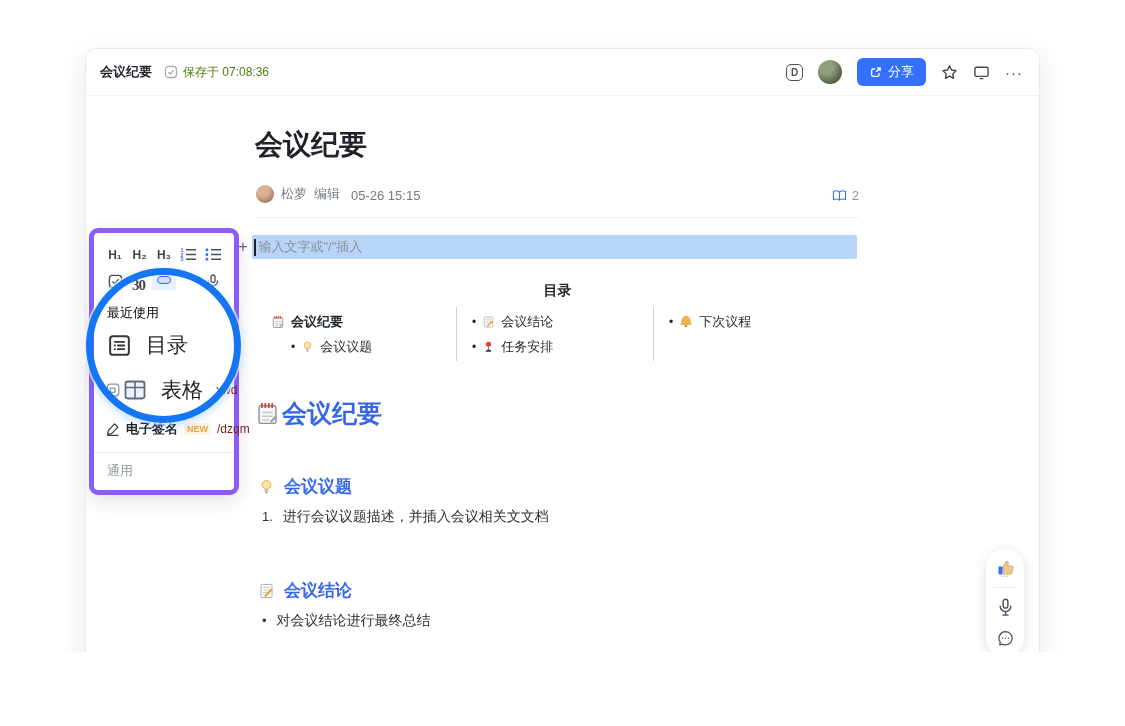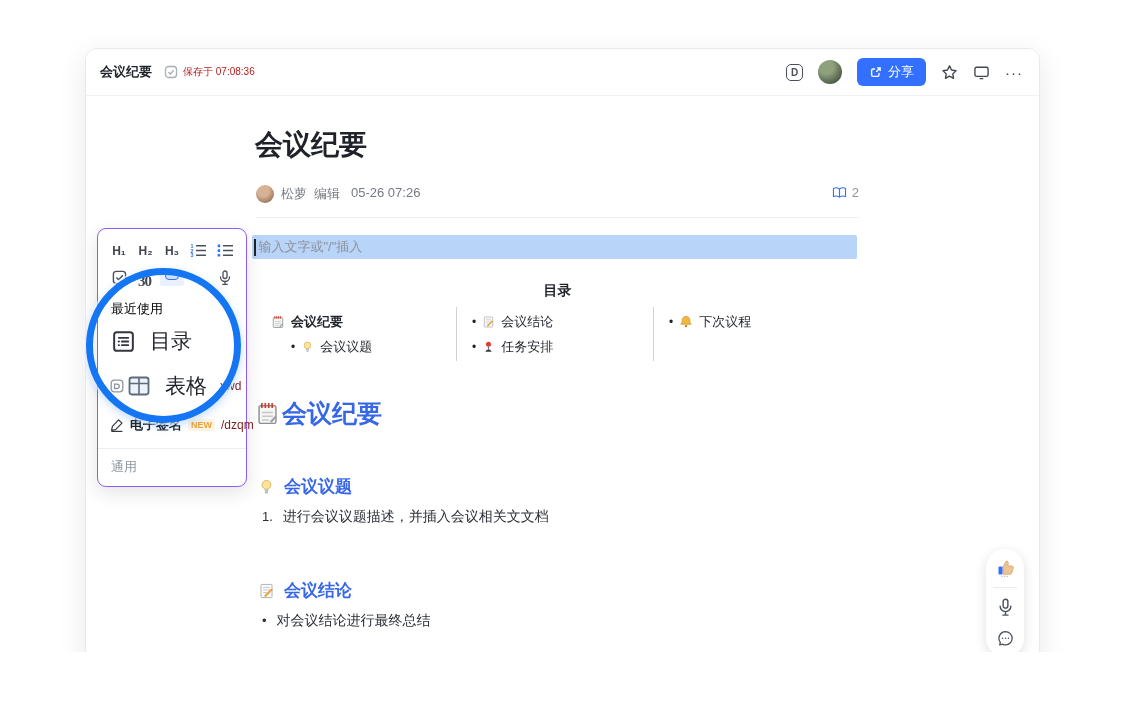--- a/index.html
+++ b/index.html
@@ -8,38 +8,38 @@
 
   .window { position:absolute; left:85px; top:48px; width:955px; height:629px; background:#fff;
             border:1px solid #e7e9ec; border-radius:12px; overflow:hidden;
             box-shadow:0 8px 28px rgba(31,35,41,.10); }
 
   
   .topbar { height:47px; display:flex; align-items:center; justify-content:space-between;
             padding:0 16px 0 14px; border-bottom:1px solid #f0f1f3; background:#fff; }
   .tb-left { display:flex; align-items:center; gap:12px; }
   .tb-title { font-size:13px; font-weight:bold; color:#1f2329; }
-  .save-status { display:flex; align-items:center; gap:5px; color:#b91c1c; font-size:10px; }
+  .save-status { display:flex; align-items:center; gap:5px; color:#4d7c0f; font-size:12px; }
   .tb-right { display:flex; align-items:center; gap:15px; }
   .hist-ic { width:17px; height:17px; border:1.6px solid #4a505a; border-radius:5px;
              display:flex; align-items:center; justify-content:center;
              font-size:10px; font-weight:bold; color:#4a505a; cursor:pointer; }
   .tb-avatar { width:24px; height:24px; border-radius:50%;
                background:radial-gradient(circle at 35% 30%, #8fa07d 0 30%, #55644c 70%, #39453a 100%); cursor:pointer; }
   .share-btn { display:flex; align-items:center; gap:6px; background:#3370ff; color:#fff;
                font-size:13px; height:28px; padding:0 12px; border-radius:6px; cursor:pointer; }
   .ghost-ic { color:#41464e; display:flex; align-items:center; cursor:pointer; }
   .dots-ic { font-size:15px; color:#41464e; letter-spacing:1px; cursor:pointer; line-height:1; }
 
   
   .doc-area { position:relative; height:581px; background:#fff; overflow:hidden; }
   .abs { position:absolute; }
 
   .doc-title { left:169px; top:30px; font-size:28px; font-weight:bold; color:#1f2329; }
-  .meta-row { left:170px; top:89px; width:603px; display:flex; align-items:flex-start; gap:7px;
+  .meta-row { left:170px; top:89px; width:603px; display:flex; align-items:flex-end; gap:7px;
               font-size:13px; color:#757a82; }
   .meta-avatar { width:18px; height:18px; border-radius:50%;
                  background:radial-gradient(circle at 40% 32%, #d7b294 0 35%, #9c7a5f 75%, #6e5440 100%); }
   .meta-right { margin-left:auto; display:flex; align-items:center; gap:5px; color:#8f959e; }
   .meta-divider { left:170px; top:121px; width:603px; height:1px; background:#f0f1f2; }
 
   .compose-row { left:148px; top:139px; display:flex; align-items:center; height:24px; }
   .plus-ic { width:18px; color:#646a73; font-size:16px; text-align:center; cursor:pointer; }
   .compose-hl { width:605px; height:24px; background:#b8d4f8; border-radius:2px;
                 display:flex; align-items:center; cursor:text; }
@@ -61,21 +61,21 @@
 
   .h1-heading { left:169px; top:301px; display:flex; align-items:center; gap:2px;
                 font-size:25px; font-weight:bold; color:#3667e8; }
   .h2-heading { left:172px; display:flex; align-items:center; gap:9px;
                 font-size:17px; font-weight:bold; color:#3667e8; }
   .body-item  { left:176px; display:flex; align-items:baseline; gap:10px;
                 font-size:14px; color:#2b2f36; }
   .body-item .mk { font-size:13px; color:#2b2f36; }
 
   
-  .panel { left:11px; top:132px; width:150px; background:#fff; border:1px solid #8b5cf6;
+  .panel { left:3px; top:132px; width:150px; background:#fff; border:5px solid #8b5cf6;
            border-radius:9px; box-shadow:0 6px 18px rgba(31,35,41,.12); padding:8px 0 10px;
            z-index:5; }
   .tool-row { display:flex; align-items:center; justify-content:space-between; padding:3px 11px; height:27px; }
   .t-ic { display:flex; align-items:center; justify-content:center; min-width:20px; height:20px;
           color:#41464e; cursor:pointer; }
   .h-lab { font-size:12px; font-weight:bold; color:#41464e; }
   .quote-g { font-family:"Liberation Serif","DejaVu Serif",serif; font-weight:bold; font-size:15px;
              letter-spacing:-1px; line-height:10px; padding-top:7px; }
   .hl-tile { width:24px; height:17px; background:#e8f1fd; border-radius:3px;
              display:flex; align-items:flex-start; justify-content:center; padding-top:3px; }
@@ -153,21 +153,21 @@
     </div>
 
     <div class="doc-area">
 
       <div class="abs doc-title">会议纪要</div>
 
       <div class="abs meta-row">
         <span class="meta-avatar"></span>
         <span>松萝</span>
         <span>编辑</span>
-        <span style="margin-left:4px">05-26 07:26</span>
+        <span style="margin-left:4px">05-26 15:15</span>
         <span class="meta-right">
           <span>
             <svg width="15" height="13" viewBox="0 0 16 14" fill="none" stroke="#3370ff" stroke-width="1.2" stroke-linejoin="round">
               <path d="M1.5 2.6C3.3 1.7 5.8 1.8 8 3.2c2.2-1.4 4.7-1.5 6.5-.6v8.8c-1.8-.9-4.3-.8-6.5.6-2.2-1.4-4.7-1.5-6.5-.6z"></path>
               <path d="M8 3.2v8.8"></path>
             </svg>
           </span>
           <span>2</span>
         </span>
       </div>

